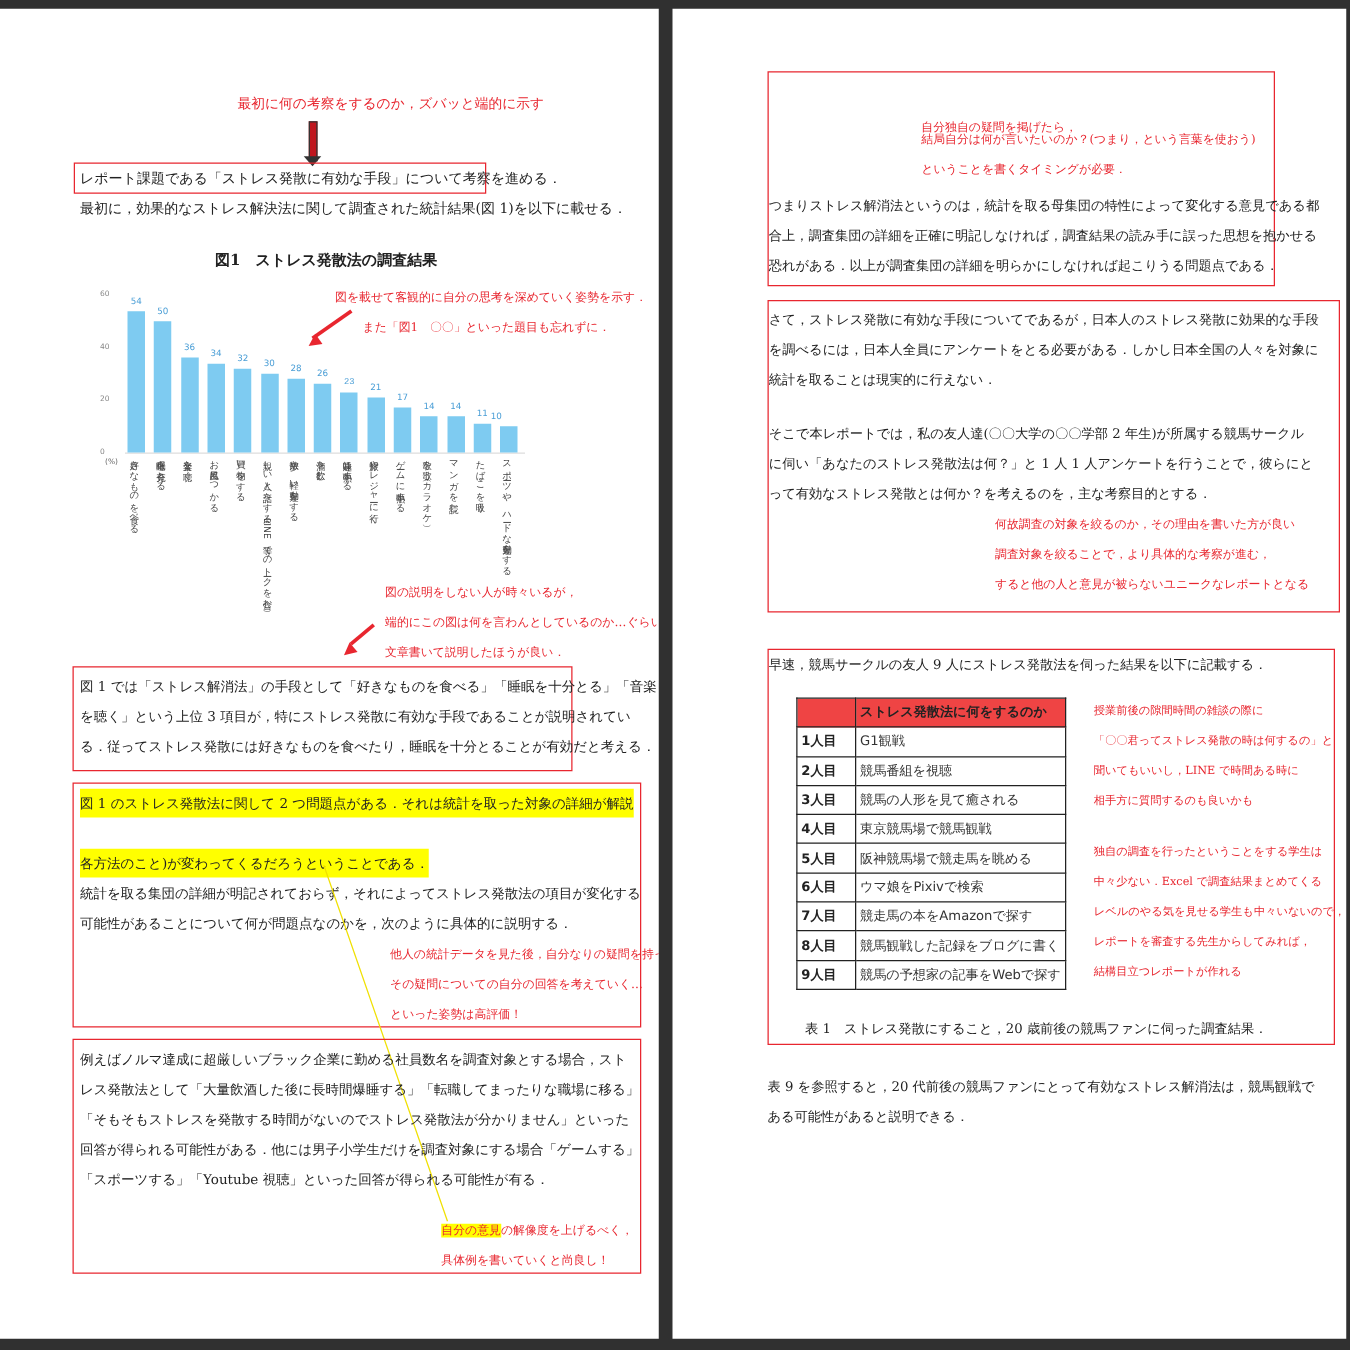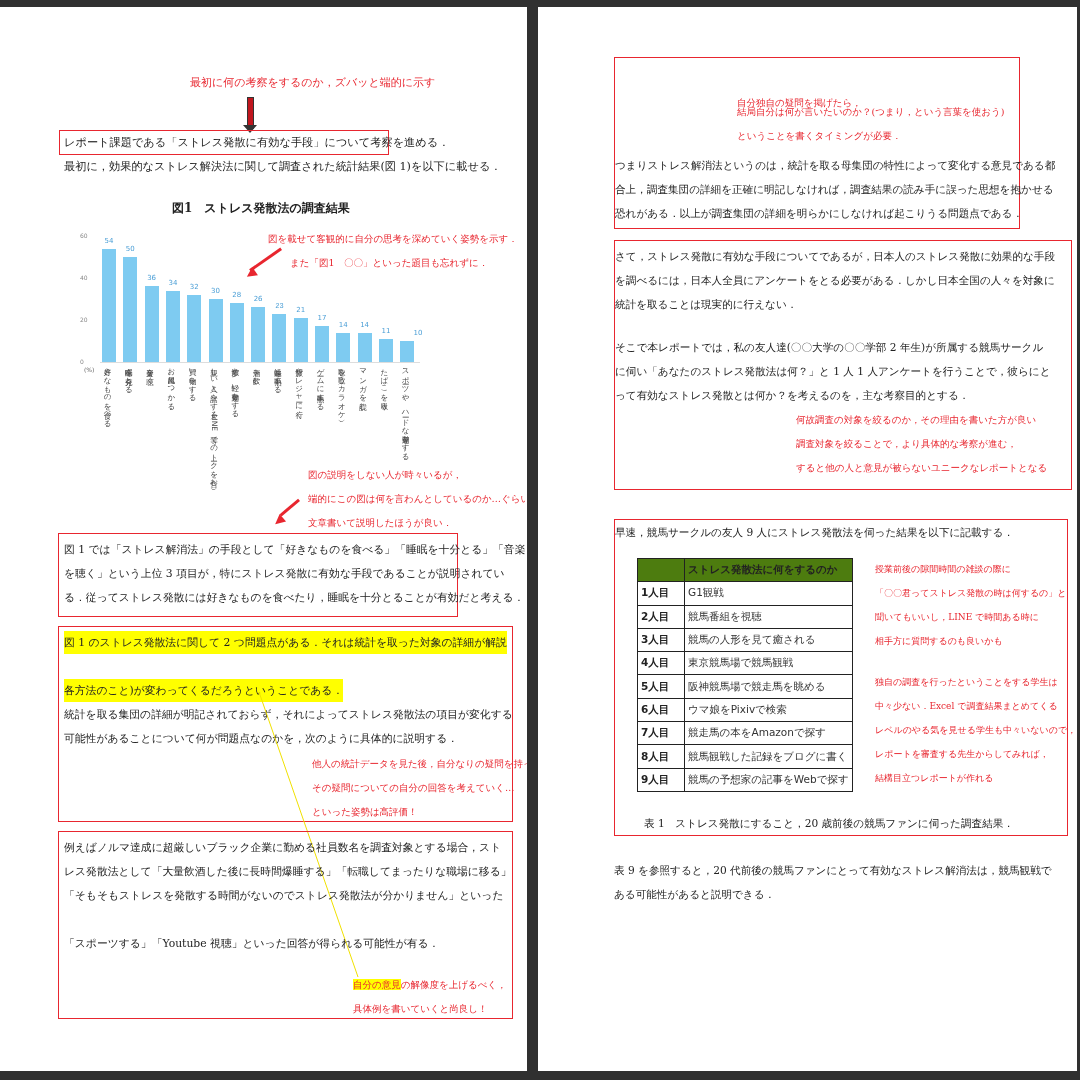--- a/index.html
+++ b/index.html
@@ -17,21 +17,21 @@
   .chart { position:absolute; left:80px; top:220px; width:340px; height:260px; }
   .chart .ytick { position:absolute; left:0; font-size:6px; color:#888; font-family:"DejaVu Sans",sans-serif; }
   .chart .bar { position:absolute; width:14px; background:#7ecbf1; }
   .chart .val { position:absolute; width:20px; text-align:center; font-size:7px; color:#4a9ed6; font-family:"DejaVu Sans",sans-serif; }
   .chart .xl { position:absolute; top:136px; font-size:7.5px; color:#444; writing-mode:vertical-rl; font-family:"DejaVu Sans",sans-serif; line-height:9px; }
   .chart .axis { position:absolute; left:20px; top:135px; width:320px; height:1px; background:#ddd; }
   .chart .unit { position:absolute; left:4px; top:139px; font-size:6px; color:#666; font-family:"DejaVu Sans",sans-serif; }
   
   table.tbl { border-collapse:collapse; font-family:"DejaVu Sans",sans-serif; font-size:10.5px; }
   table.tbl td, table.tbl th { border:1px solid #222; height:22.3px; padding:0 3px; text-align:left; white-space:nowrap; }
-  table.tbl th { background:#4d7c0f; font-weight:bold; }
+  table.tbl th { background:#ef4444; font-weight:bold; }
   table.tbl td.num { font-weight:bold; width:40px; }
   table.tbl td.ans { width:155px; color:#333; }
   .arrow-line { position:absolute; background:#e8262f; transform-origin:0 0; height:2.5px; }
 </style>
 </head>
 <body>
 
 <div id="page1" class="page">
 
   <div class="abs note" style="left:190px; top:64px; font-size:11px;">最初に何の考察をするのか，ズバッと端的に示す</div>
@@ -88,21 +88,21 @@
       <div class="bar" style="left: 256.3px; top: 105.6px; height: 29.4px; background: rgb(126, 203, 241);"></div>
       <div class="val" style="left: 253.3px; top: 93.6px; color: rgb(74, 158, 214);">14</div>
       <div class="xl" style="left: 257.3px;">歌を歌う（カラオケ）</div>
       <div class="bar" style="left: 277.6px; top: 105.6px; height: 29.4px; background: rgb(126, 203, 241);"></div>
       <div class="val" style="left: 274.6px; top: 93.6px; color: rgb(74, 158, 214);">14</div>
       <div class="xl" style="left: 278.6px;">マンガを読む</div>
       <div class="bar" style="left: 298.9px; top: 111.9px; height: 23.1px; background: rgb(126, 203, 241);"></div>
       <div class="val" style="left: 295.9px; top: 99.9px; color: rgb(74, 158, 214);">11</div>
       <div class="xl" style="left: 299.9px;">たばこを吸う</div>
       <div class="bar" style="left: 320.2px; top: 114px; height: 21px; background: rgb(126, 203, 241);"></div>
-      <div class="val" style="left: 328px; top: 102px; color: rgb(74, 158, 214);">10</div>
+      <div class="val" style="left: 307px; top: 102px; color: rgb(74, 158, 214);">10</div>
       <div class="xl" style="left: 321.2px;">スポーツや、ハードな運動をする</div>
     </div>
 
   <div class="abs note" style="left:268px; top:220px; font-size:9.5px;">図を載せて客観的に自分の思考を深めていく姿勢を示す．</div>
   <div class="abs note" style="left:290px; top:244px; font-size:9.5px;">また「図1　〇〇」といった題目も忘れずに．</div>
   <div class="arrow-line" style="left:282px; top:243px; width:38px; transform:rotate(145deg);"></div>
   <div class="abs" style="left:246px; top:262px; width:0; height:0; border-top:5px solid transparent; border-bottom:5px solid transparent; border-right:10px solid #e8262f; transform:rotate(-35deg);"></div>
 
   <div class="abs note" style="left:308px; top:456px; font-size:9.5px;">図の説明をしない人が時々いるが，</div>
   <div class="abs note" style="left:308px; top:480px; font-size:9.5px;">端的にこの図は何を言わんとしているのか…ぐらいは</div>
@@ -125,20 +125,21 @@
   <div class="abs note" style="left:312px; top:793px; font-size:9.5px;">といった姿勢は高評価！</div>
 
   <svg class="abs" style="left:250px; top:685px;" width="120" height="290">
     <line x1="9" y1="0" x2="108" y2="285" stroke="#f0e000" stroke-width="1"></line>
   </svg>
 
   <div class="rbox" style="left:58px; top:824px; width:455px; height:188px;"></div>
   <div class="abs body-text" style="left:64px; top:829px; font-size:10.8px;">例えばノルマ達成に超厳しいブラック企業に勤める社員数名を調査対象とする場合，スト</div>
   <div class="abs body-text" style="left:64px; top:853px; font-size:10.8px;">レス発散法として「大量飲酒した後に長時間爆睡する」「転職してまったりな職場に移る」</div>
   <div class="abs body-text" style="left:64px; top:877px; font-size:10.8px;">「そもそもストレスを発散する時間がないのでストレス発散法が分かりません」といった</div>
+  <div class="abs body-text" style="left:64px; top:901px; font-size:10.8px;">回答が得られる可能性がある．他には男子小学生だけを調査対象にする場合「ゲームする」</div>
   <div class="abs body-text" style="left:64px; top:925px; font-size:10.8px;">「スポーツする」「Youtube 視聴」といった回答が得られる可能性が有る．</div>
   <div class="abs note" style="left:353px; top:966px; font-size:9.5px;text-align:right;"><span class="hl">自分の意見</span><span>の解像度を上げるべく，</span></div>
   <div class="abs note" style="left:353px; top:990px; font-size:9.5px;">具体例を書いていくと尚良し！</div>
 </div>
 
 <div id="page2" class="page">
 
   <div class="rbox" style="left:76px; top:50px; width:406px; height:172px;"></div>
   <div class="abs note" style="left:199px; top:84px; font-size:9.5px;">自分独自の疑問を掲げたら，</div>
   <div class="abs note" style="left:199px; top:93px; font-size:9.5px;">結局自分は何が言いたいのか？(つまり，という言葉を使おう)</div>

